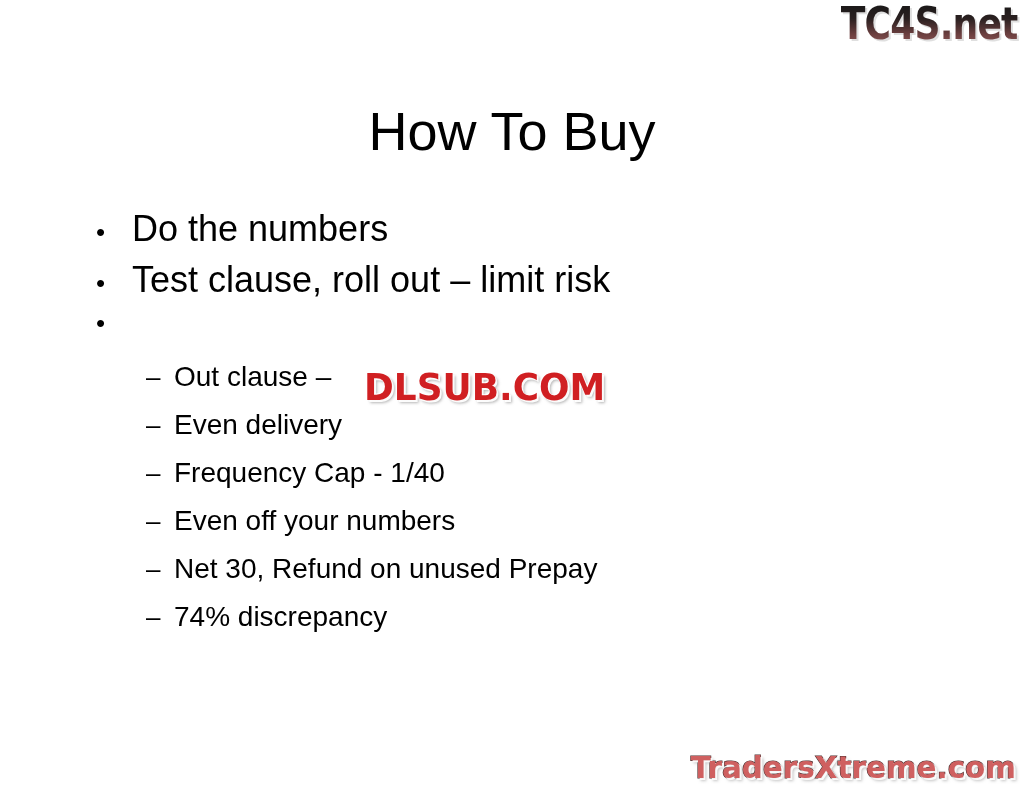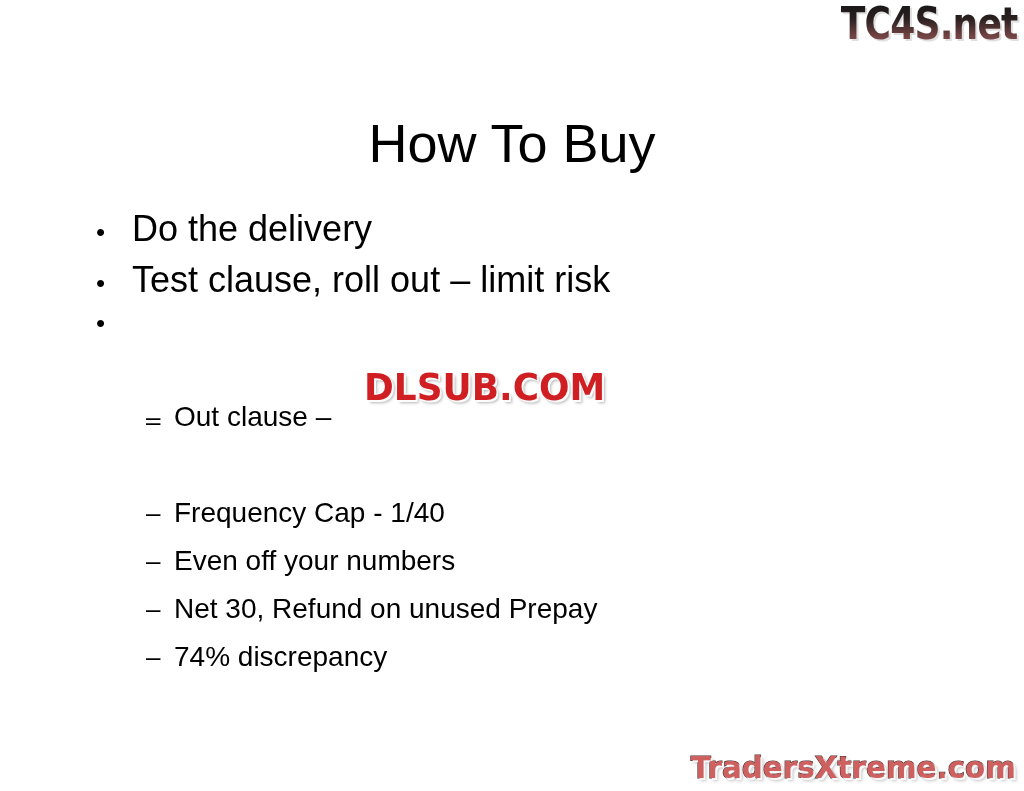--- a/index.html
+++ b/index.html
@@ -59,21 +59,20 @@
   #slide-title {
     position: absolute;
     left: 0;
     right: 0;
     top: 100px;
     text-align: center;
     font-size: 54px;
     font-weight: 400;
     color: #000000;
     letter-spacing: 0px;
-    margin-top: 12px;
   }
 
   
   #body-list {
     position: absolute;
     left: 96px;
     top: 208px;
     right: 40px;
   }
   .lvl1 {
@@ -100,21 +99,21 @@
     height: 48px;
     margin-left: 50px;
   }
   .lvl2 .marker {
     width: 28px;
     flex: 0 0 28px;
     font-size: 26px;
     line-height: 1;
     color: #000;
   }
-  .lvl2 .txt { white-space: nowrap; margin-top: 40px; }
+  .lvl2 .txt { white-space: nowrap; }
 
   
   .wm {
     position: absolute;
     font-family: "DejaVu Sans", sans-serif;
     font-weight: 700;
     user-select: none;
     white-space: nowrap;
   }
   #wm-dlsub {
@@ -178,39 +177,40 @@
 
   <div id="brand-logo-shadow">TC4S.net</div>
   <div id="brand-logo">TC4S.net</div>
 
   <div id="slide-title">How To Buy</div>
 
   <div id="body-list">
 
     <div class="lvl1">
       <span class="marker">•</span>
-      <span class="txt">Do the delivery</span>
+      <span class="txt">Do the numbers</span>
     </div>
 
     <div class="lvl1">
       <span class="marker">•</span>
       <span class="txt">Test clause, roll out – limit risk</span>
     </div>
 
     <div class="lvl1">
       <span class="marker">•</span>
     </div>
 
     <div class="lvl2">
       <span class="marker">–</span>
       <span class="txt">Out clause –</span>
     </div>
 
     <div class="lvl2">
       <span class="marker">–</span>
+      <span class="txt">Even delivery</span>
     </div>
 
     <div class="lvl2">
       <span class="marker">–</span>
       <span class="txt">Frequency Cap - 1/40</span>
     </div>
 
     <div class="lvl2">
       <span class="marker">–</span>
       <span class="txt">Even off your numbers</span>

